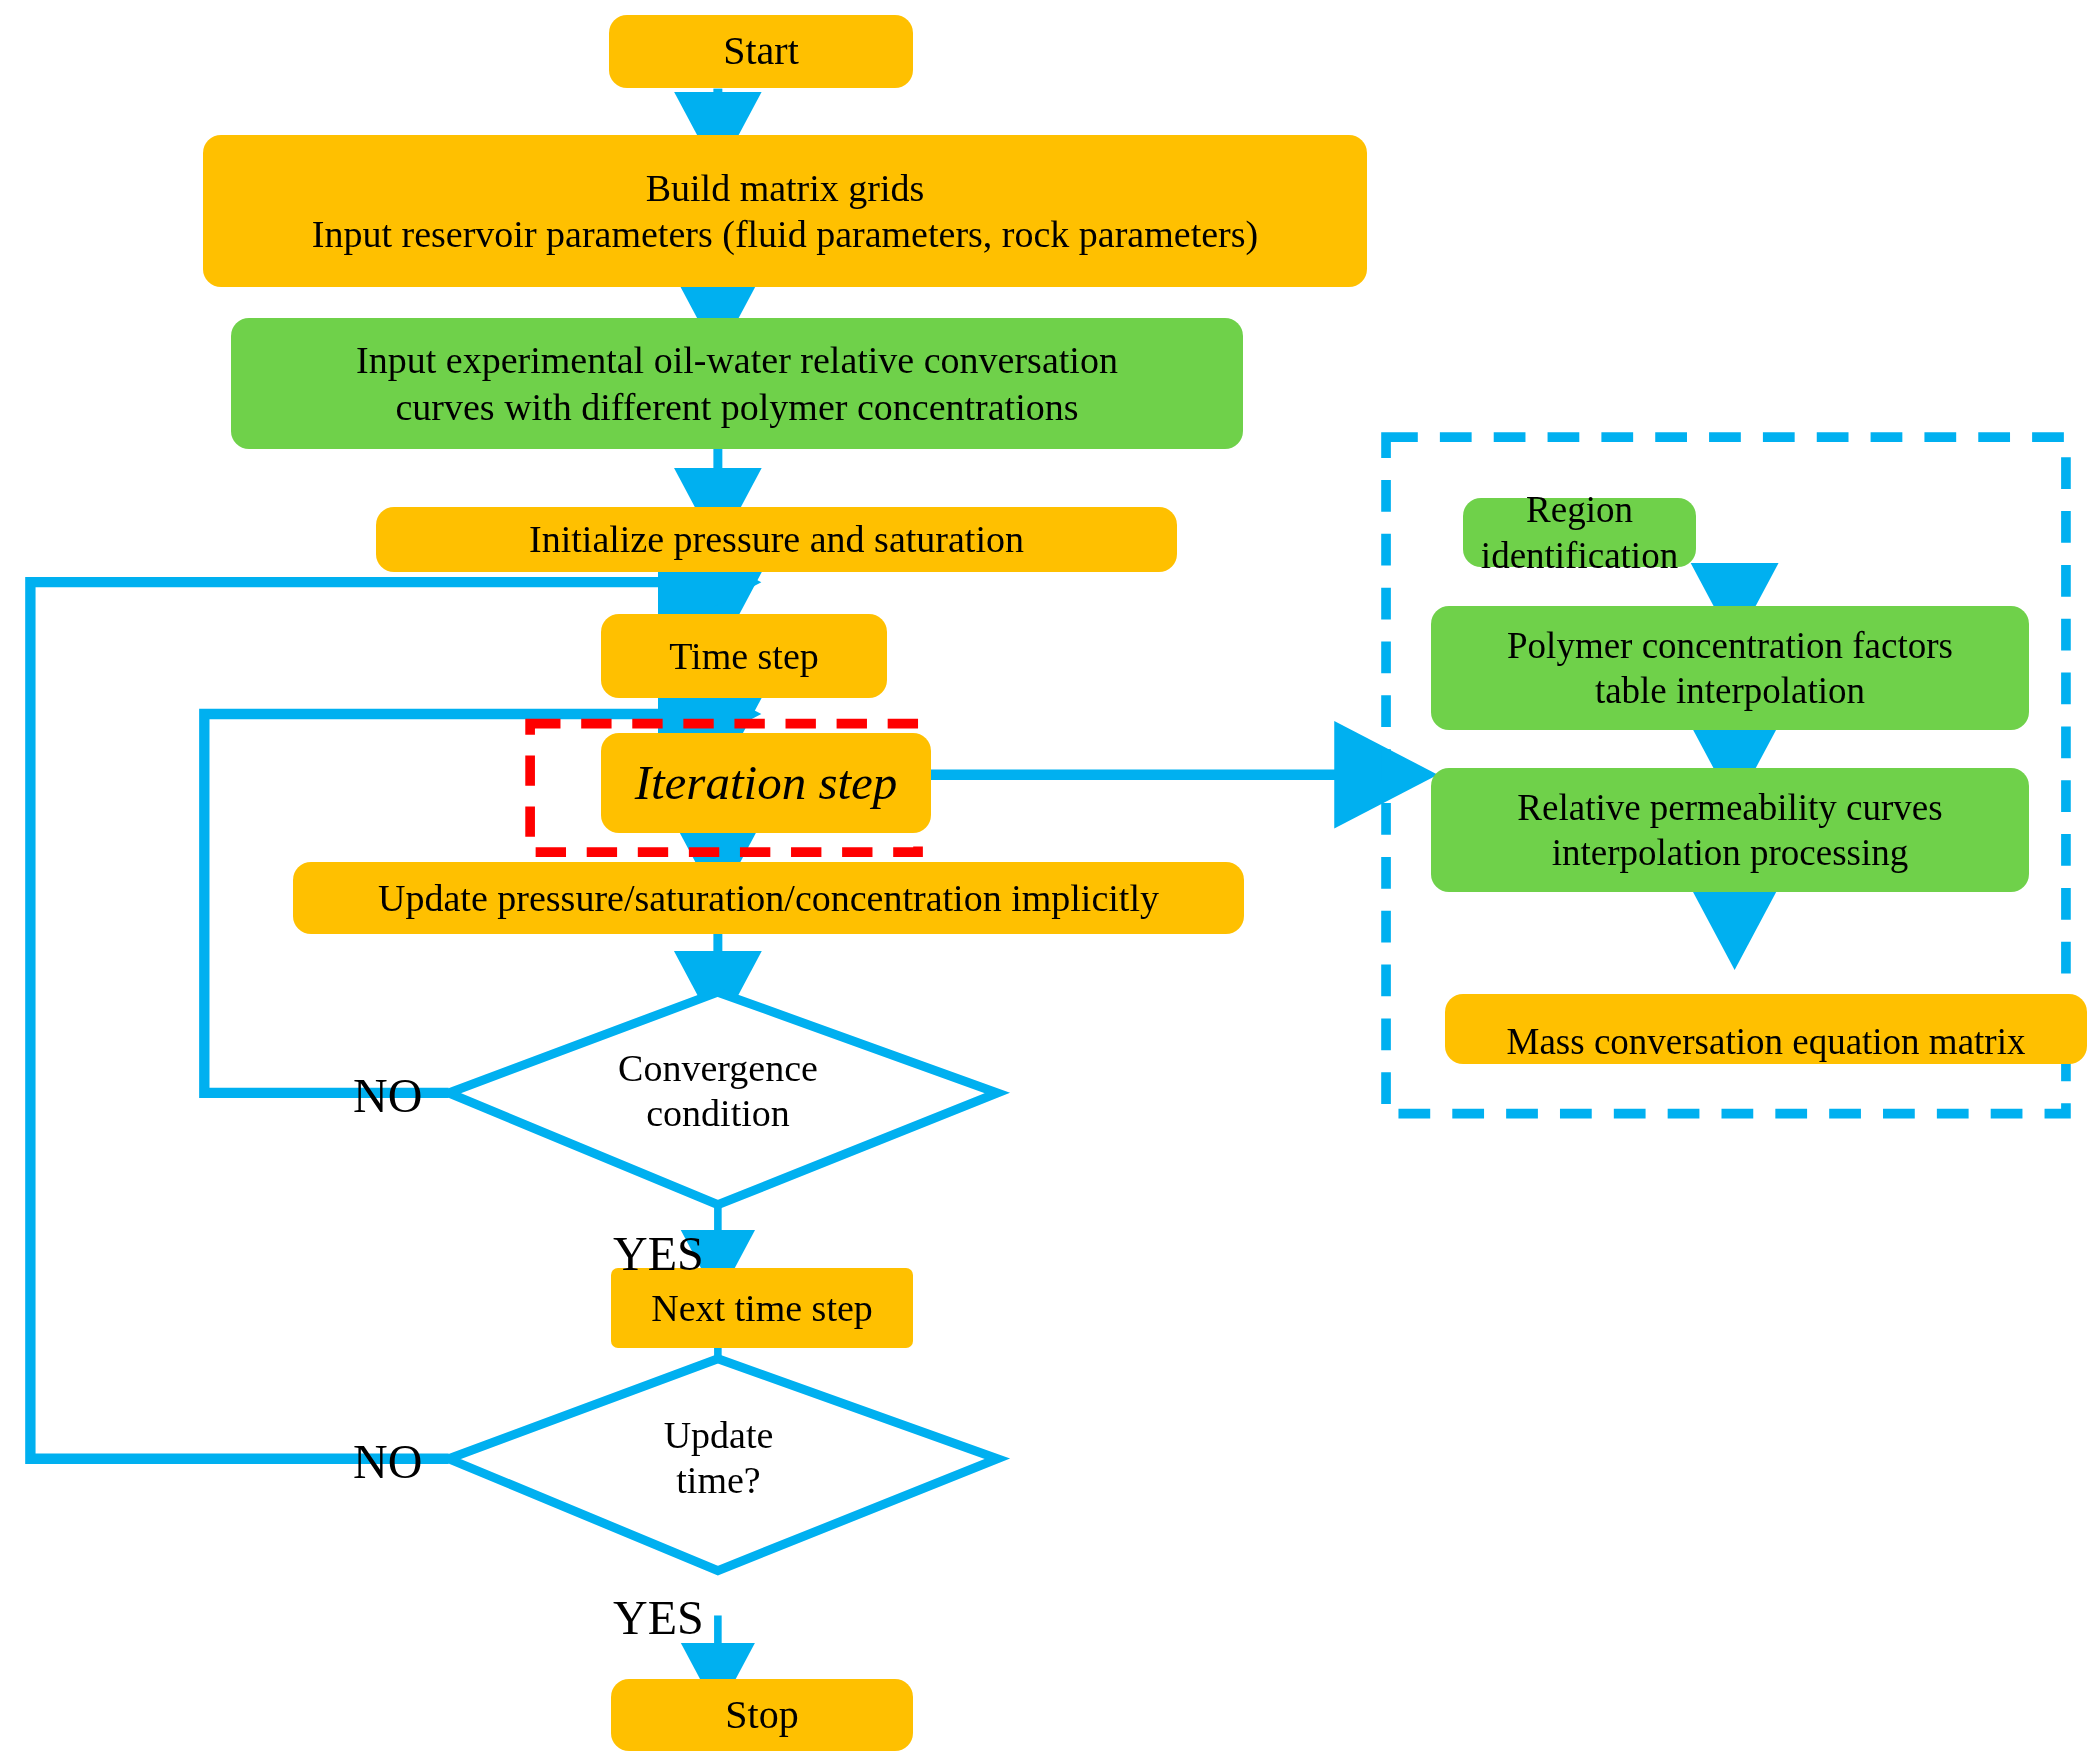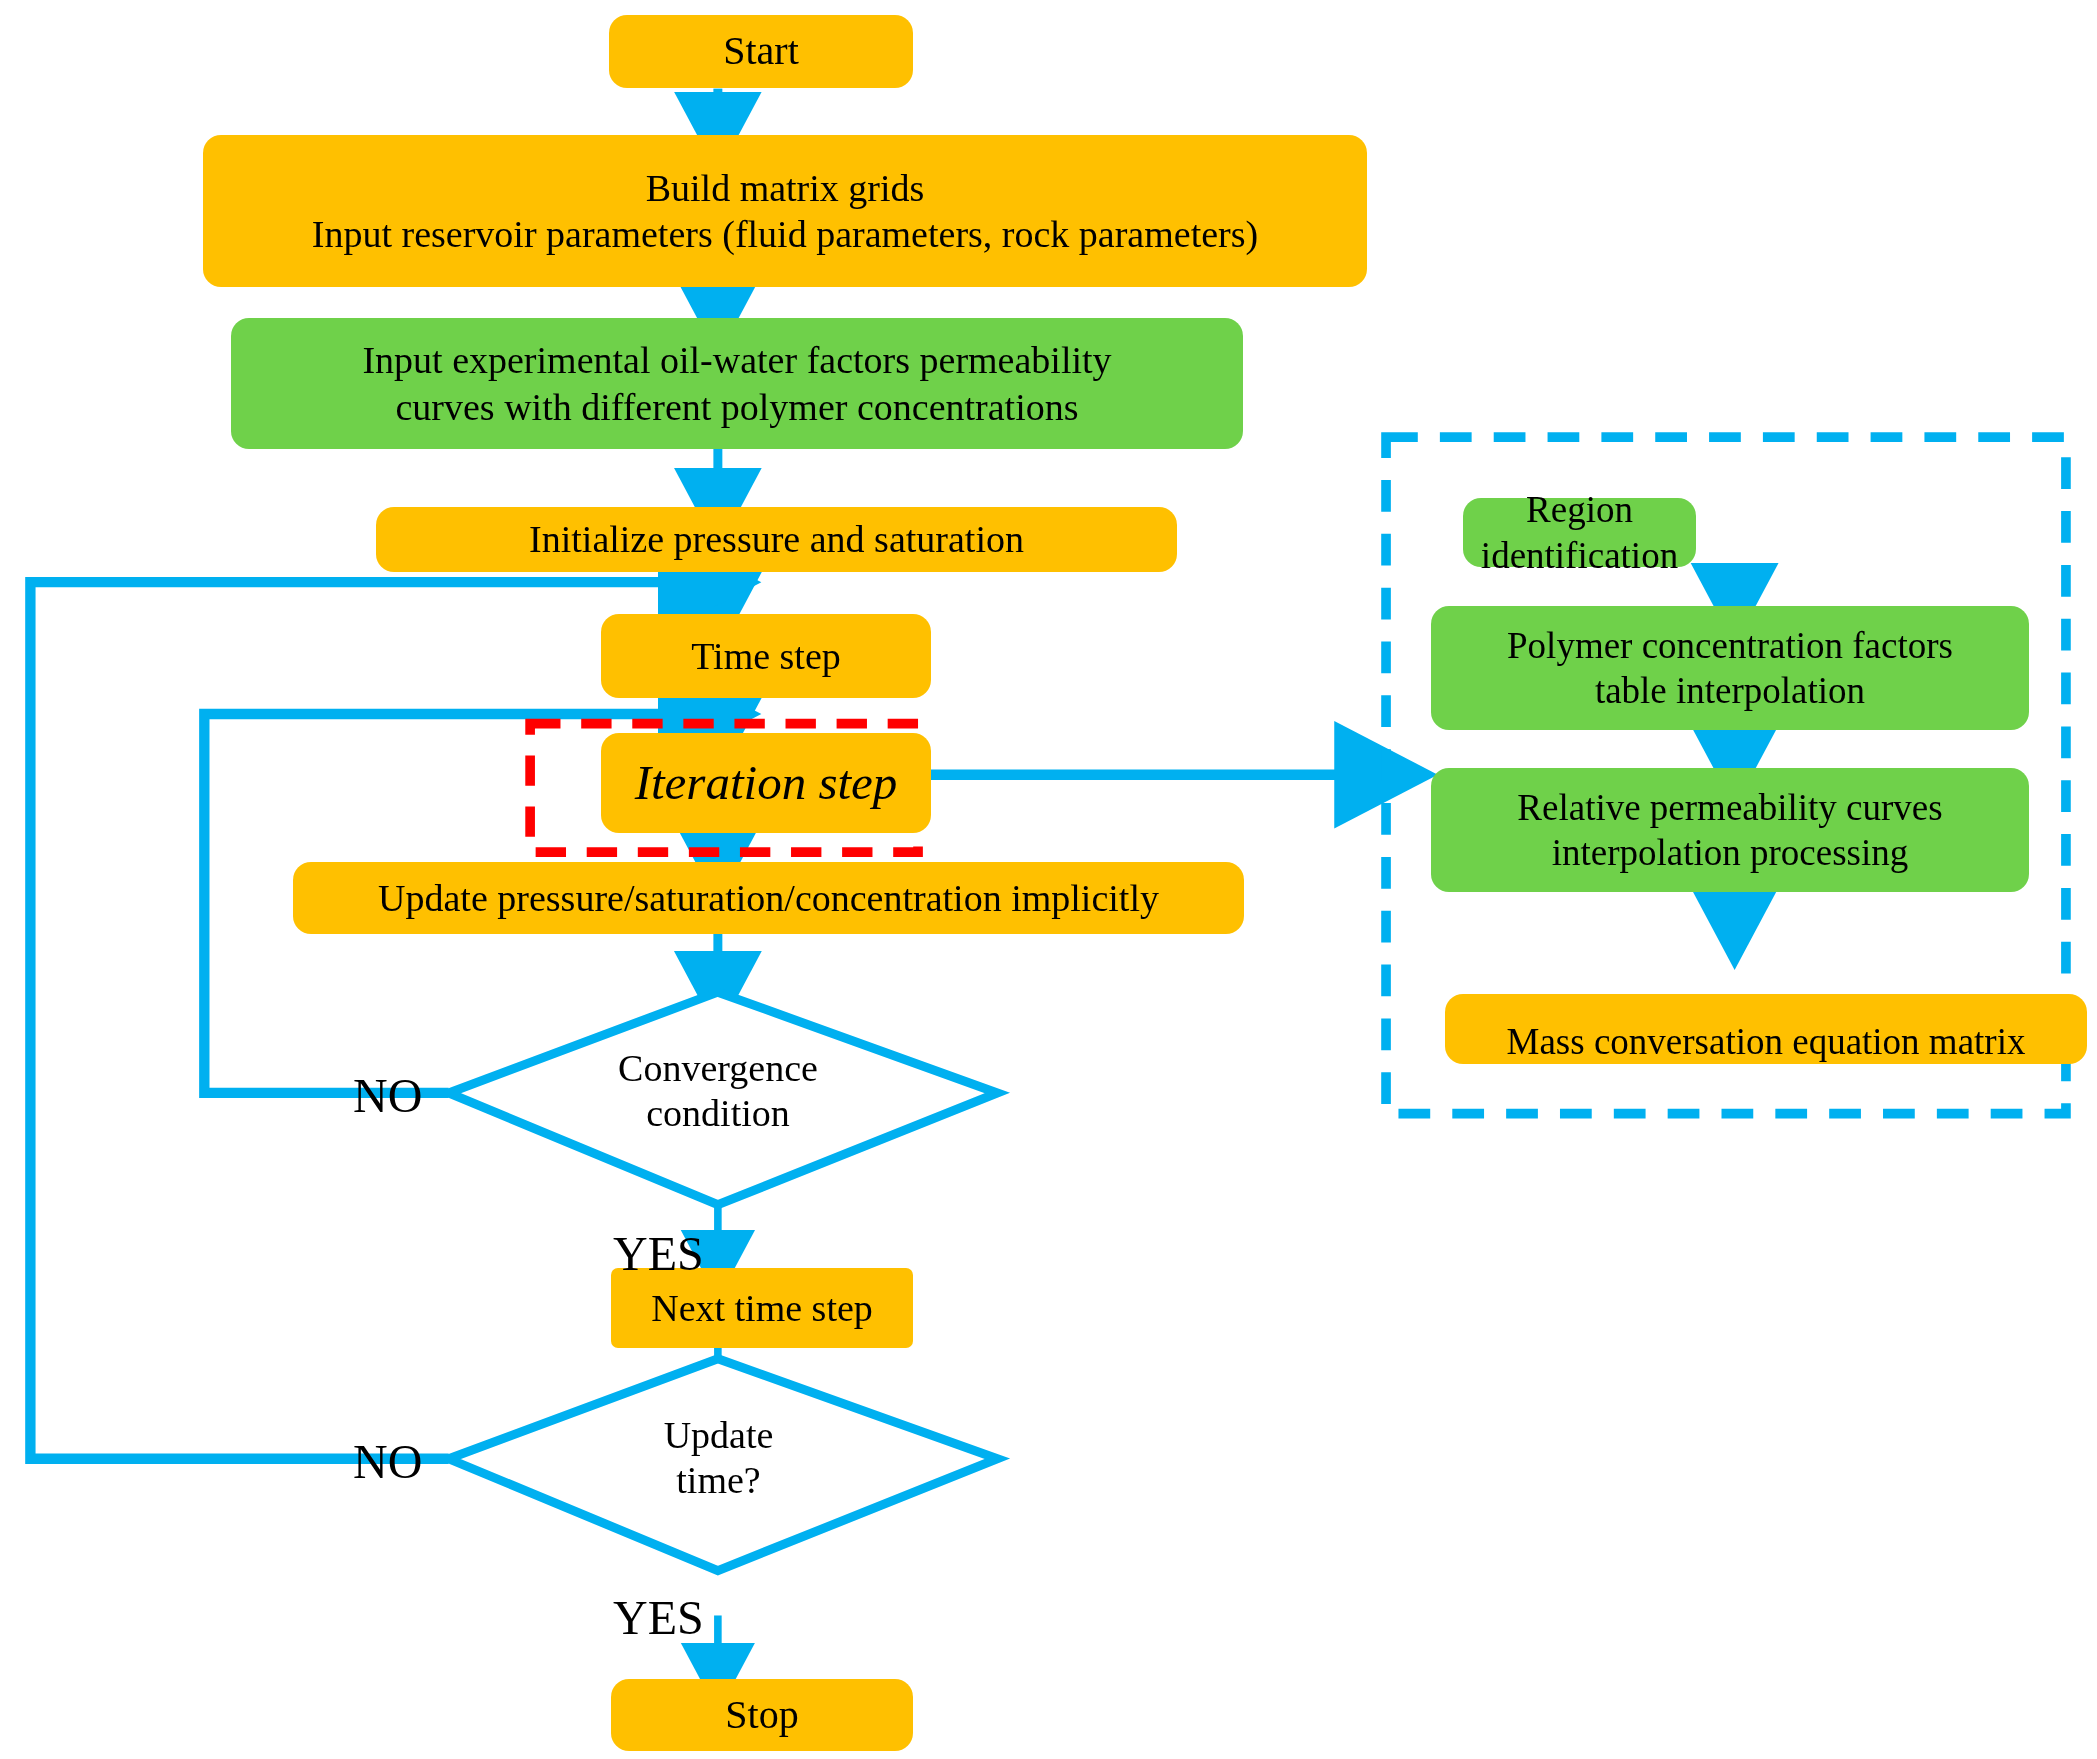--- a/index.html
+++ b/index.html
@@ -79,29 +79,29 @@
   <div class="node rnd orange" style="left:566px;top:15px;width:304px;height:73px;font-size:40px;">
     <span>Start</span>
   </div>
 
   <div class="node rnd orange" style="left:160px;top:135px;width:1164px;height:152px;font-size:38px;flex-direction:column;">
     <span>Build matrix grids</span>
     <span>Input reservoir parameters (fluid parameters, rock parameters)</span>
   </div>
 
   <div class="node rnd green" style="left:231px;top:318px;width:1012px;height:131px;font-size:38px;flex-direction:column;">
-    <span>Input experimental oil-water factors permeability</span>
+    <span>Input experimental oil-water relative conversation</span>
     <span>curves with different polymer concentrations</span>
   </div>
 
   <div class="node rnd orange" style="left:333px;top:507px;width:801px;height:65px;font-size:38px;">
     <span>Initialize pressure and saturation</span>
   </div>
 
-  <div class="node rnd orange" style="left:558px;top:614px;width:330px;height:84px;font-size:38px;">
+  <div class="node rnd orange" style="left:558px;top:614px;width:286px;height:84px;font-size:38px;">
     <span>Time step</span>
   </div>
 
   <div class="node rnd orange" style="left:558px;top:733px;width:330px;height:100px;font-size:49px;font-style:italic;">
     <span>Iteration step</span>
   </div>
 
   <div class="node rnd orange" style="left:250px;top:862px;width:951px;height:72px;font-size:38px;">
     <span>Update pressure/saturation/concentration implicitly</span>
   </div>

